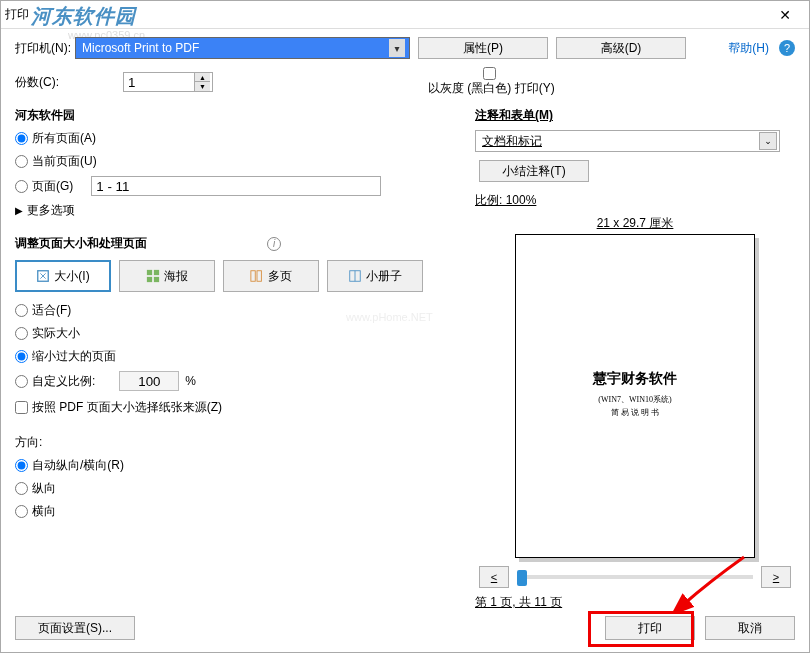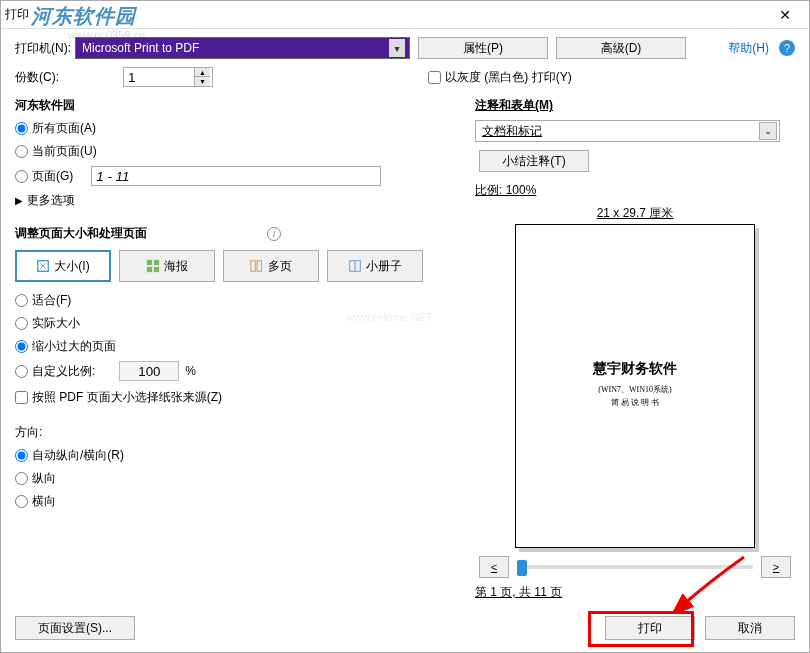--- a/index.html
+++ b/index.html
@@ -5,43 +5,43 @@
 * { box-sizing: border-box; margin: 0; padding: 0; }
 body { font-family: "Microsoft YaHei", SimSun, Arial, sans-serif; font-size: 12px; background: #fff; position: relative; width: 810px; height: 653px; border: 1px solid #aaa; }
 .titlebar { background: #fff; height: 28px; border-bottom: 1px solid #ddd; display: flex; align-items: center; padding: 0 4px; justify-content: space-between; }
 .titlebar .title { font-size: 12px; }
 .close-btn { width: 40px; height: 26px; display: flex; align-items: center; justify-content: center; cursor: pointer; font-size: 14px; }
 .watermark-logo { position: absolute; top: 2px; left: 30px; color: #4a90c4; font-weight: bold; font-size: 20px; font-style: italic; letter-spacing: 1px; }
 .watermark-url { position: absolute; top: 28px; left: 67px; color: #ddd; font-size: 11px; }
 .content { padding: 8px 14px; }
 .top-row { display: flex; align-items: center; margin-bottom: 8px; position: relative; }
 .printer-label { margin-right: 4px; }
-.printer-select { width: 335px; height: 22px; background: #4c1d95; color: #fff; border: 1px solid #666; display: flex; align-items: center; padding: 0 6px; position: relative; }
+.printer-select { width: 335px; height: 22px; background: #3b82f6; color: #fff; border: 1px solid #666; display: flex; align-items: center; padding: 0 6px; position: relative; }
 .printer-select .chevron { position: absolute; right: 4px; color: #333; background: #ddd; width: 16px; height: 18px; display: flex; align-items: center; justify-content: center; font-size: 10px; }
 .btn { background: #f0f0f0; border: 1px solid #adadad; height: 22px; padding: 0 12px; cursor: pointer; font-size: 12px; display: inline-flex; align-items: center; justify-content: center; }
 .btn-prop { width: 130px; margin-left: 8px; }
 .btn-adv { width: 130px; margin-left: 8px; }
 .help-link { color: #0066cc; margin-left: auto; cursor: pointer; }
 .help-icon { width: 16px; height: 16px; border-radius: 50%; background: #2d8fd6; color: #fff; display: inline-flex; align-items: center; justify-content: center; font-size: 11px; margin-left: 10px; }
 .copies-row { display: flex; align-items: center; margin-bottom: 10px; }
 .copies-label { margin-right: 4px; }
 .spinner { display: flex; align-items: center; border: 1px solid #aaa; width: 90px; height: 20px; margin-left: 60px; }
 .spinner input { border: none; width: 70px; height: 18px; padding: 0 4px; outline: none; text-align: left; }
 .spinner-btns { display: flex; flex-direction: column; width: 16px; }
 .spinner-btns div { height: 9px; background: #e8e8e8; border-left: 1px solid #aaa; font-size: 7px; display: flex; align-items: center; justify-content: center; cursor: pointer; }
 .spinner-btns div:first-child { border-bottom: 1px solid #aaa; }
-.grayscale-chk { margin-left: 215px; display: flex; align-items: center; }
+.grayscale-chk { margin-left: 215px; display: flex; align-items: center; flex-direction: column; }
 .grayscale-chk input { margin-right: 4px; }
 .main-area { display: flex; gap: 20px; }
 .left-col { width: 440px; }
 .right-col { flex: 1; text-decoration: underline; }
 .section-title { font-weight: bold; margin-bottom: 6px; }
 .radio-row { display: flex; align-items: center; margin-bottom: 6px; }
 .radio-row input[type="radio"] { margin-right: 4px; }
-.pages-input { width: 290px; height: 20px; border: 1px solid #aaa; padding: 4px 4px; margin-left: 18px; background: #fff; font-style: italic; }
+.pages-input { width: 290px; height: 20px; border: 1px solid #aaa; padding: 4px 4px; margin-left: 18px; background: #fff; }
 .more-opts { display: flex; align-items: center; margin-top: 4px; cursor: pointer; }
 .more-opts .tri { margin-right: 4px; font-size: 10px; }
 .size-section { margin-top: 16px; }
 .size-header { display: flex; align-items: center; font-weight: bold; margin-bottom: 8px; }
 .info-icon { width: 14px; height: 14px; border-radius: 50%; border: 1px solid #888; color: #888; display: inline-flex; align-items: center; justify-content: center; font-size: 10px; font-style: italic; margin-left: 120px; font-weight: normal; }
 .tab-row { display: flex; gap: 8px; margin-bottom: 10px; }
 .tab-btn { width: 96px; height: 32px; border: 1px solid #adadad; background: #f0f0f0; display: flex; align-items: center; justify-content: center; gap: 4px; cursor: pointer; font-size: 12px; }
 .tab-btn.active { background: #fff; border: 2px solid #3a8cc7; }
 .tab-icon { width: 14px; height: 14px; display: inline-block; }
 .custom-scale-input { width: 60px; height: 20px; border: 1px solid #bbb; background: #f5f5f5; margin-left: 24px; text-align: center; }

